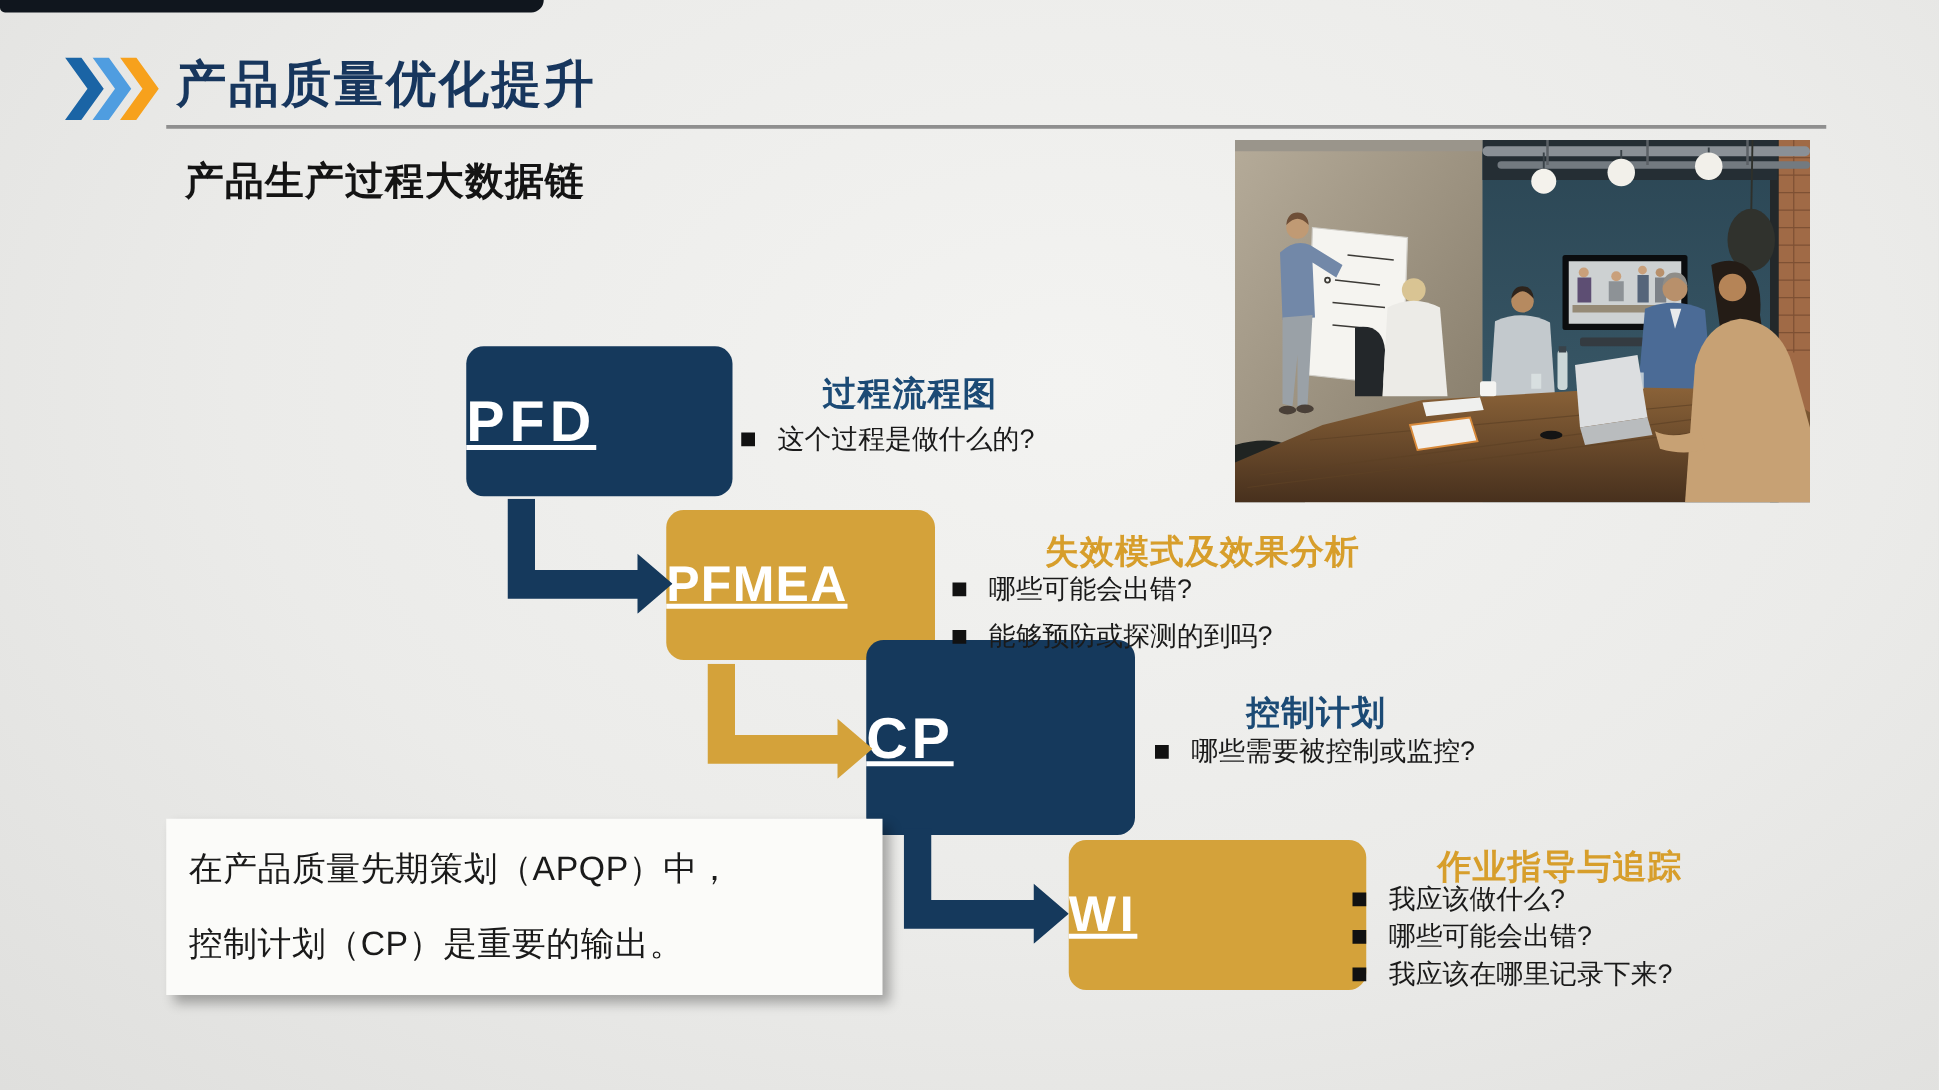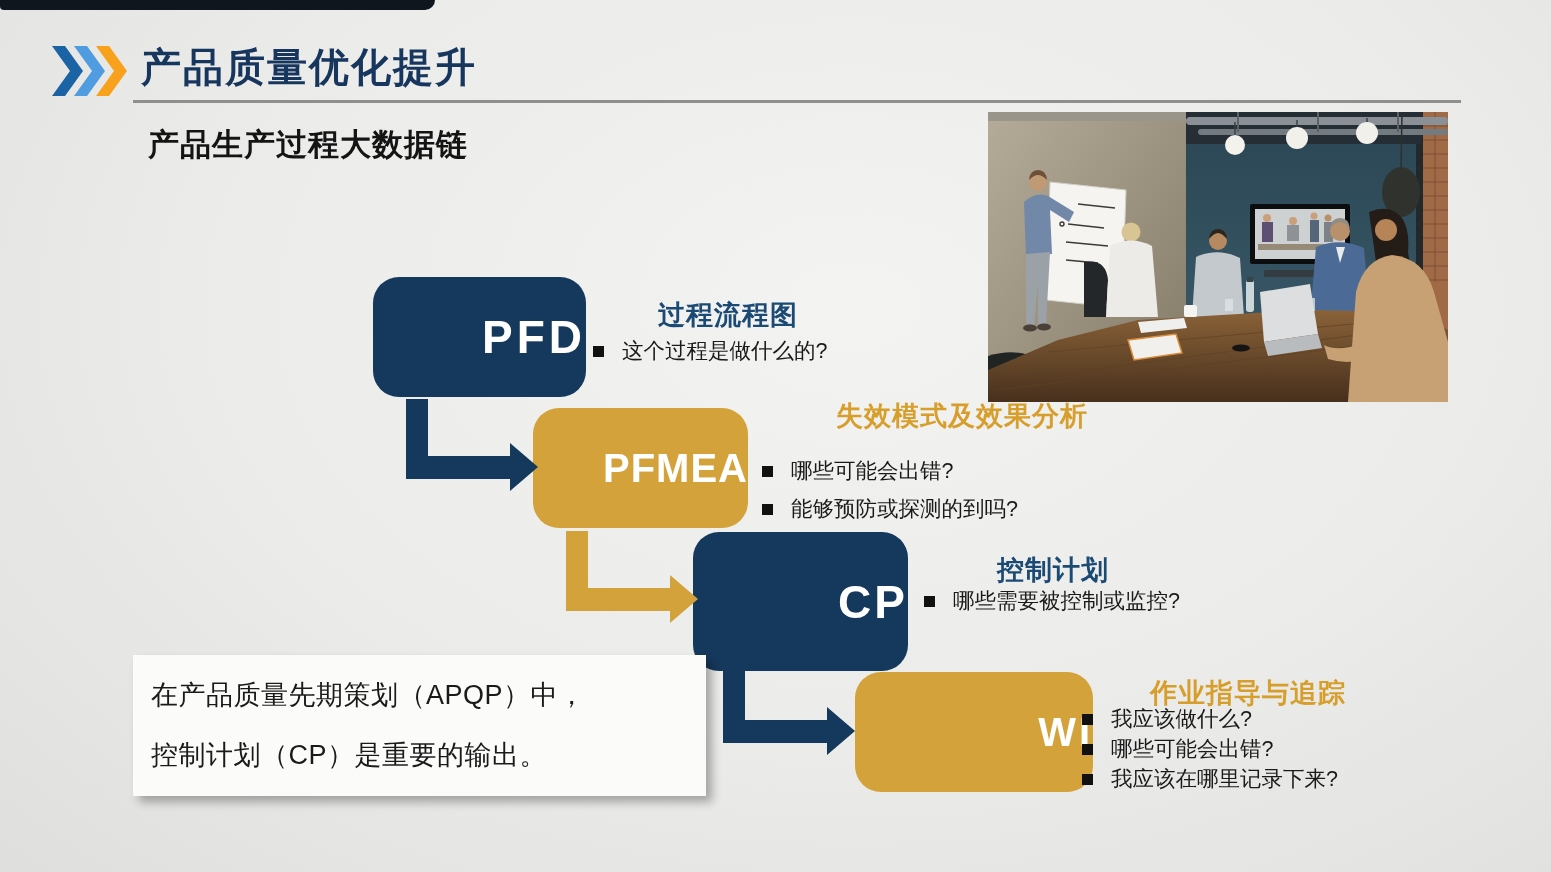--- a/index.html
+++ b/index.html
@@ -34,35 +34,35 @@
     font-size:31px; font-weight:800; color:#141414; letter-spacing:1px;
   }
   
   .photo {
     position:absolute; left:988px; top:112px; width:460px; height:290px;
     overflow:hidden;
   }
   .photo svg { display:block; width:100%; height:100%; }
   
   .flow-box {
-    position:absolute; display:flex; align-items:center; justify-content:flex-end;
-    color:#ffffff; font-weight:800; border-radius:26px;
+    position:absolute; display:flex; align-items:center; justify-content:flex-start;
+    color:#ffffff; font-weight:800; border-radius:14px;text-decoration:underline;
   }
   .navy-bg { background:#15395c; }
   .gold-bg { background:#d4a23a; }
   #box-pfd   { left:373px; top:277px; width:213px; height:120px; font-size:46px; letter-spacing:4px; }
   #box-pfmea { left:533px; top:408px; width:215px; height:120px; font-size:40px; letter-spacing:1px; }
-  #box-cp    { left:693px; top:532px; width:215px; height:139px; font-size:46px; letter-spacing:3px; }
+  #box-cp    { left:693px; top:512px; width:215px; height:156px; font-size:46px; letter-spacing:3px; }
   #box-wi    { left:855px; top:672px; width:238px; height:120px; font-size:40px; letter-spacing:3px; }
   
   .step-heading { position:absolute; margin:0; font-weight:800; font-size:27px; letter-spacing:1px; }
   .blue-text { color:#1b4a75; }
   .gold-text { color:#d79e2b; }
   #heading-pfd   { left:598px;  top:297px; width:260px; text-align:center; }
-  #heading-pfmea { left:836px;  top:398px;text-align:right; }
+  #heading-pfmea { left:836px;  top:423px;text-align:right; }
   #heading-cp    { left:913px;  top:552px; width:280px; text-align:center; }
   #heading-wi    { left:1150px; top:675px; }
   
   .bullets { position:absolute; display:flex; flex-direction:column; }
   #bullets-pfd   { left:593px;  top:339px; gap:10px; }
   #bullets-pfmea { left:762px;  top:459px; gap:13px; }
   #bullets-cp    { left:924px;  top:589px; gap:31px; }
   #bullets-wi    { left:1082px; top:707px; gap:5px; }
   .bullet { display:flex; align-items:flex-start; font-size:21.5px; color:#1a1a1a; line-height:25px; }
   .sq { width:11px; height:11px; background:#111; margin:7px 18px 0 0; flex:none; }

